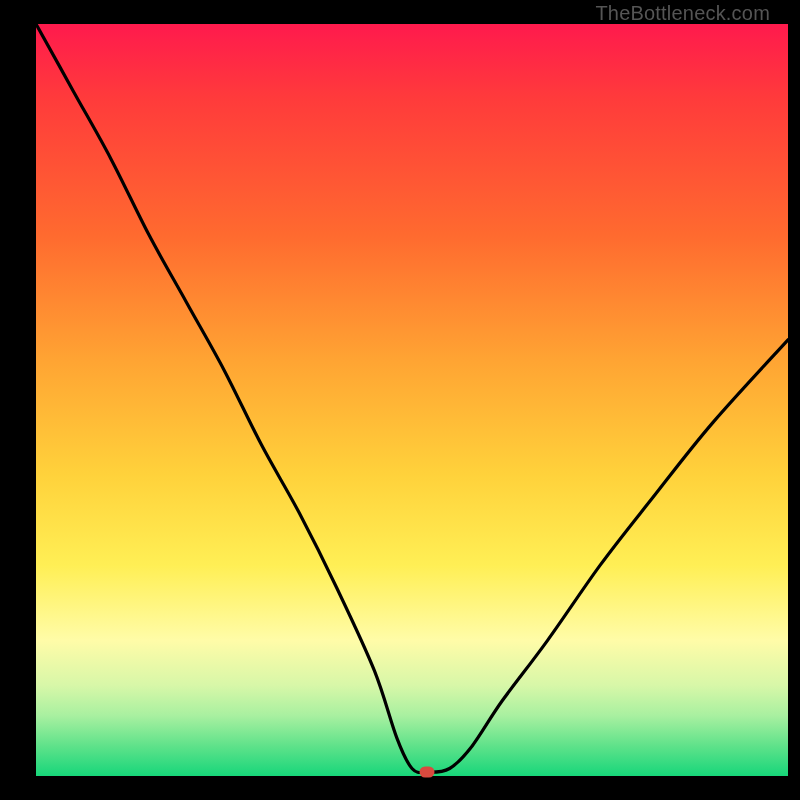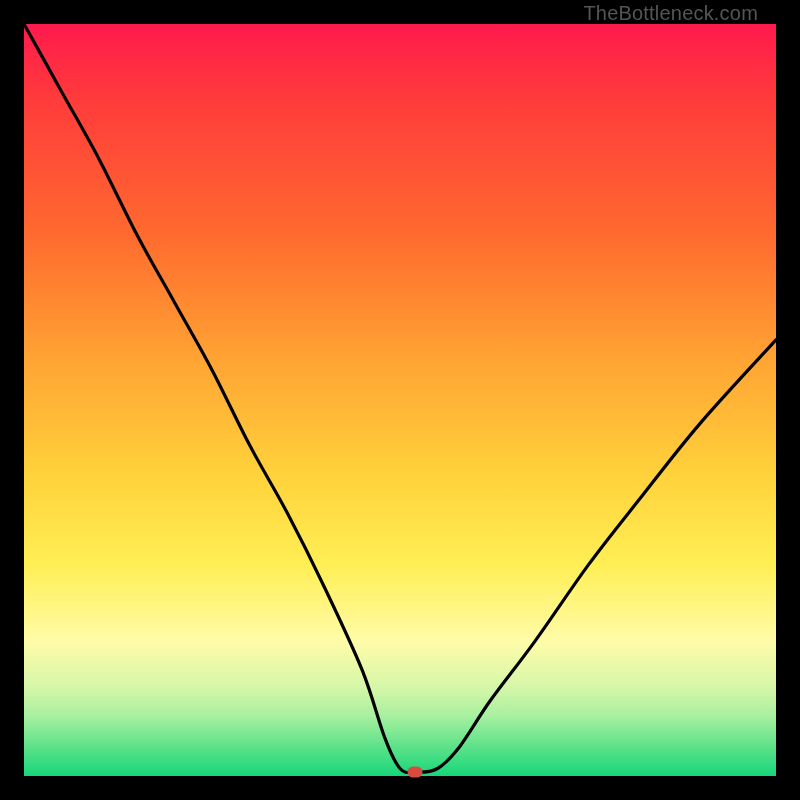--- a/index.html
+++ b/index.html
@@ -9,20 +9,21 @@
     height: 800px;
     background: #000;
     overflow: hidden;
     font-family: Arial, Helvetica, sans-serif;
   }
   .frame {
     position: relative;
     width: 768px;
     height: 800px;
     background: #000;
+    margin-left: 12px;
   }
   .watermark {
     position: absolute;
     top: 2px;
     right: 10px;
     color: #555;
     font-size: 20px;
     font-weight: 500;
     letter-spacing: 0.2px;
     z-index: 20;

